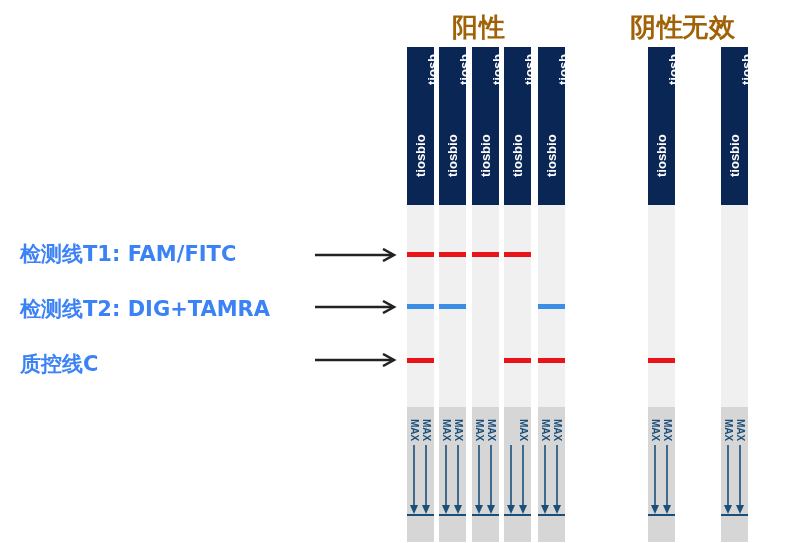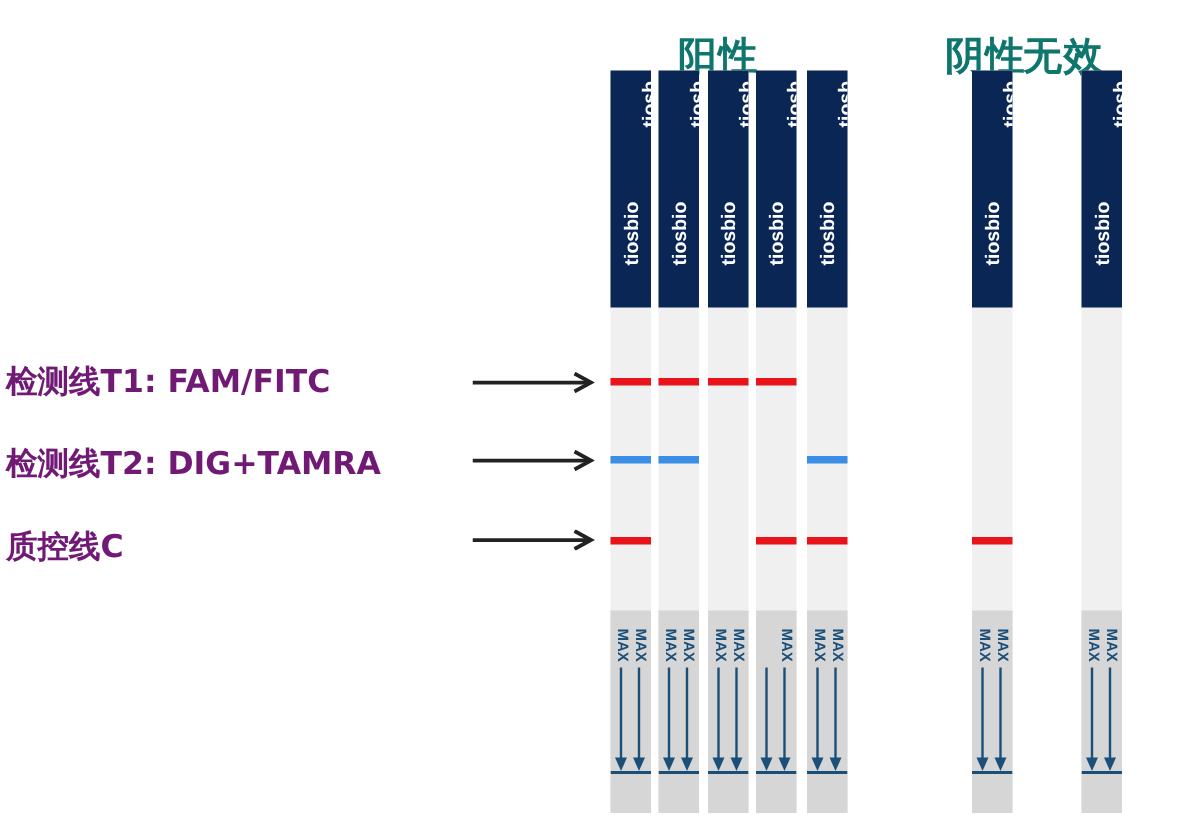--- a/index.html
+++ b/index.html
@@ -1,18 +1,18 @@
 <!DOCTYPE html>
 <html><head>
 <meta charset="utf-8">
 <style>
   html,body{margin:0;padding:0;background:#fff;}
   body{width:792px;height:543px;position:relative;overflow:hidden;font-family:"DejaVu Sans",sans-serif;}
-  .group-title{position:absolute;top:10px;font-size:26px;font-weight:bold;color:#0f766e;letter-spacing:1px;margin-top:10px;}
-  .label{position:absolute;left:4px;font-size:21px;font-weight:bold;color:#701a75;white-space:nowrap;}
+  .group-title{position:absolute;top:10px;font-size:26px;font-weight:bold;color:#a16207;letter-spacing:1px;}
+  .label{position:absolute;left:20px;font-size:21px;font-weight:bold;color:#3b82f6;white-space:nowrap;}
   .arrow{position:absolute;left:315px;width:82px;height:14px;}
   .strip{position:absolute;top:47px;width:27px;height:495px;background:#f0f0f0;}
   .strip .head{position:absolute;left:0;top:0;width:100%;height:158px;background:#0a2654;overflow:hidden;}
   .strip .brand{position:absolute;color:#fff;font-size:13px;font-weight:bold;font-family:"Liberation Sans",sans-serif;transform:rotate(-90deg);transform-origin:left top;white-space:nowrap;}
   .strip .brand.b1{left:6px;top:130px;}
   .strip .brand.b2{left:18px;top:38px;}
   .strip .pad{position:absolute;left:0;top:360px;width:100%;height:135px;background:#d6d6d6;}
   .strip .band{position:absolute;left:0;width:100%;height:5px;}
   .max{position:absolute;color:#1a4f7a;font-size:10px;font-weight:bold;font-family:"Liberation Sans",sans-serif;transform:rotate(90deg);transform-origin:left top;white-space:nowrap;}
   .pad svg{position:absolute;left:0;top:0;}

